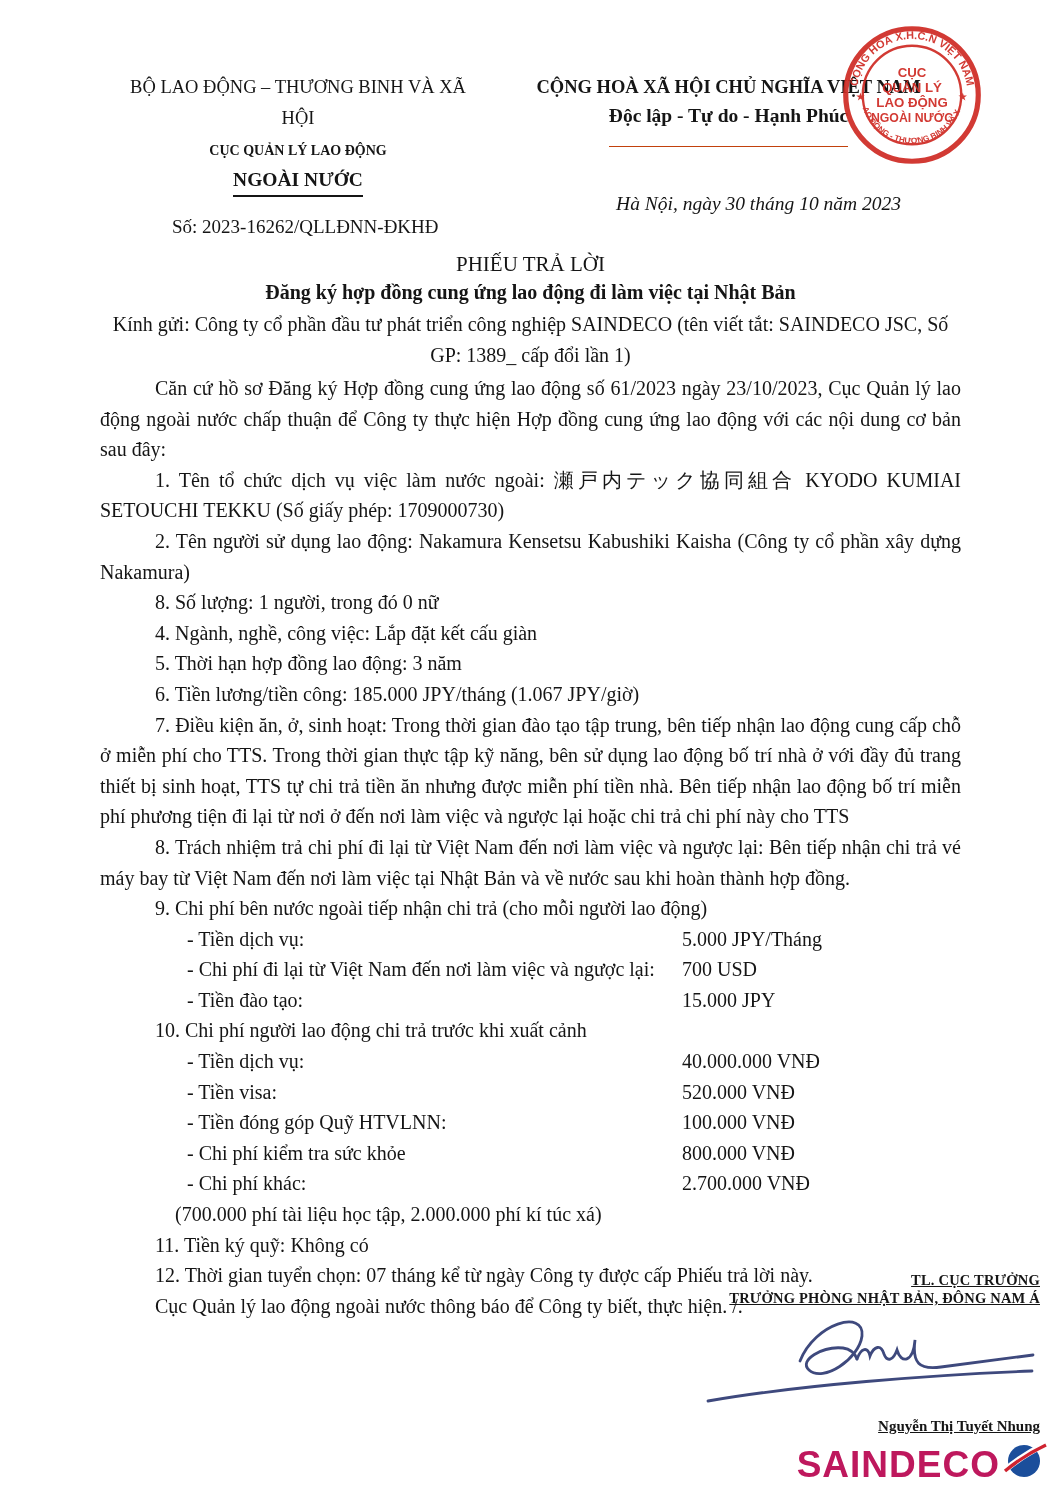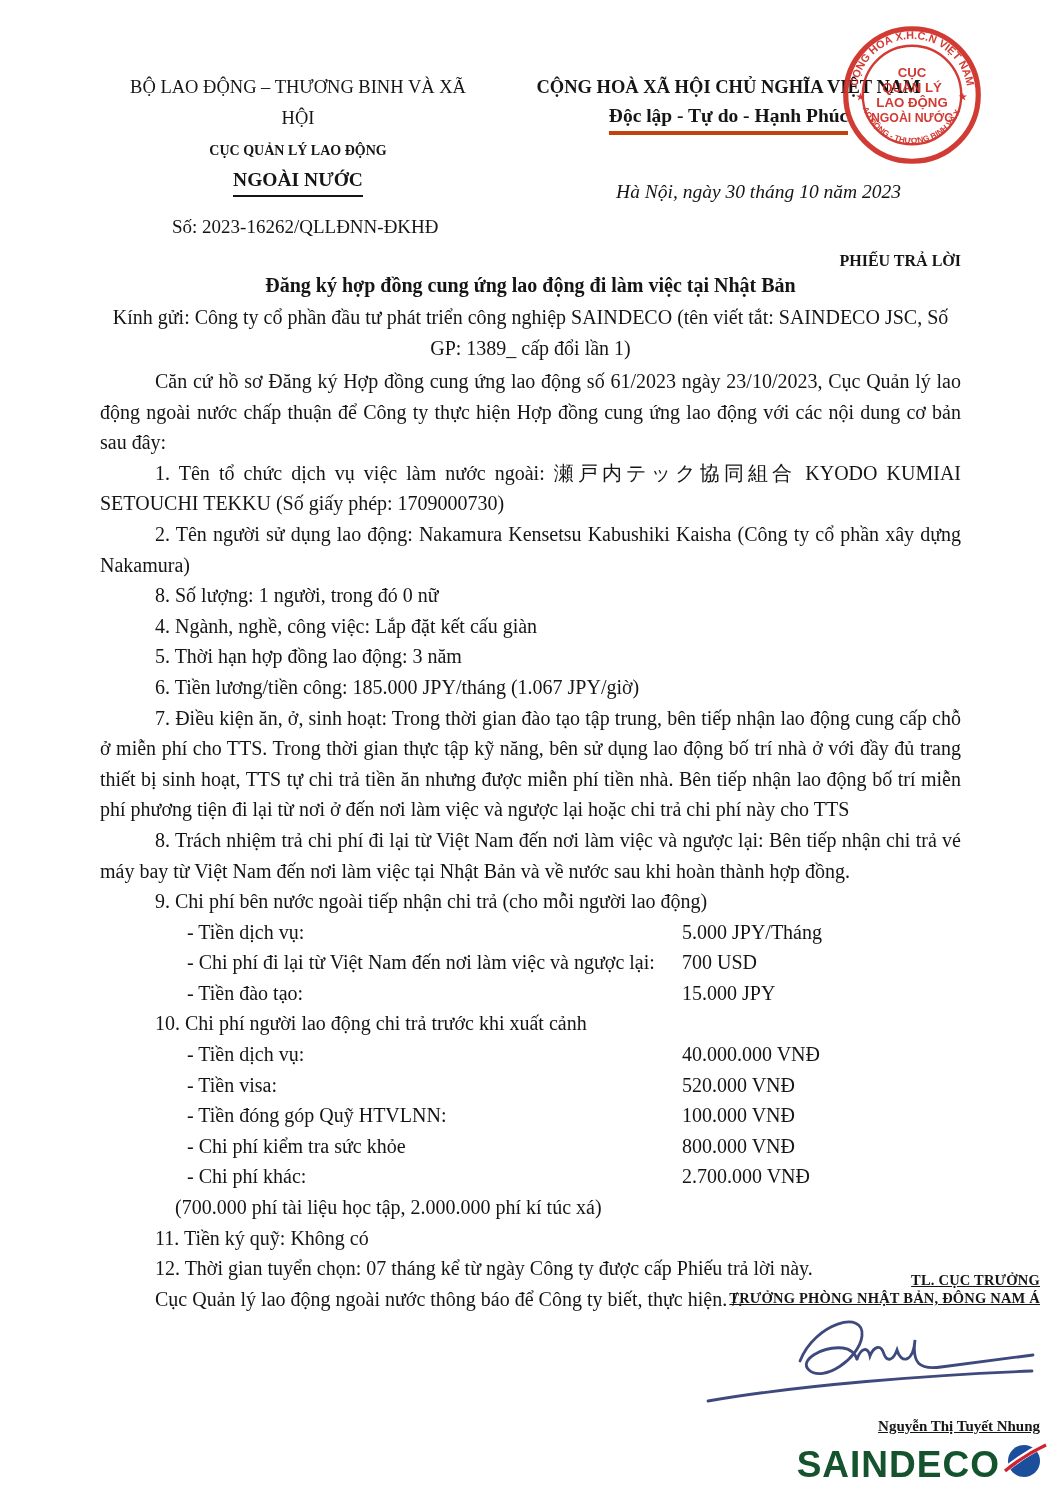--- a/index.html
+++ b/index.html
@@ -11,28 +11,28 @@
   .hdr{display:flex;}
   .hdr-left{width:46%;text-align:center;}
   .hdr-right{width:54%;text-align:center;position:relative;}
   .ministry{font-size:18.5px;line-height:31px;width:340px;margin:0 auto;}
   .dept1{font-weight:bold;font-size:14px;margin-top:2px;line-height:30px;}
   .dept2{display:inline-block;font-weight:bold;font-size:19.5px;line-height:28px;
          border-bottom:2px solid #151515;padding-bottom:1px;}
   .docnum{margin-top:19px;font-size:19px;text-align:left;padding-left:72px;}
   .country{font-weight:bold;font-size:18.5px;line-height:30px;}
   .motto{display:inline-block;font-weight:bold;font-size:19.5px;line-height:28px;
-         border-bottom:4px solid #c2410c;padding-bottom:1px;}
+         border-bottom:1px solid #c2410c;padding-bottom:16px;}
   .dateline{font-style:italic;font-size:19.5px;margin-top:46px;padding-left:60px;}
 
   
   .stamp{position:absolute;left:841px;top:24px;width:142px;height:142px;opacity:.92;}
 
   
-  .title{font-weight:bold;font-size:16px;text-align:right;margin-top:14px;}
+  .title{font-weight:normal;font-size:21px;text-align:center;margin-top:14px;}
   .subtitle{font-weight:bold;font-size:20px;text-align:center;margin-top:4px;}
   .salutation{font-size:20px;text-align:center;margin-top:5px;line-height:31px;}
 
   
   .body{font-size:20px;line-height:30.6px;text-align:justify;margin-top:2px;}
   .body p{margin:0;text-indent:55px;}
   .subrow{display:flex;padding-left:75px;}
   .subrow .sublabel{width:495px;flex:0 0 495px;margin-left:12px;}
   .subrow .subval{flex:1;}
   .note{padding-left:75px;}
@@ -158,20 +158,20 @@
       <g fill="none" stroke="#3e497d" stroke-width="2.8" stroke-linecap="round">
         <path d="M120,52 C135,14 185,0 182,27 C179,50 143,74 129,61 C118,51 143,37 163,39 C171,40 175,45 177,50"></path>
         <path d="M177,50 c4,-11 11,-13 13,-3 c4,-10 11,-12 14,-2 c3,8 9,7 13,-4 c4,14 16,13 18,-10 c-3,23 4,30 26,27 l92,-12"></path>
         <path d="M28,92 C120,76 250,66 352,62"></path>
       </g>
     </svg>
     <div class="signame">Nguyễn Thị Tuyết Nhung</div>
   </div>
 
   <div class="logo">
-    <span class="logotext" style="color:#14532d;">SAINDECO</span>
+    <span class="logotext" style="color:#be185d;">SAINDECO</span>
     <svg width="44" height="44" viewBox="0 0 44 44" style="margin-left:3px;margin-bottom:10px;">
       <circle cx="21" cy="23" r="16" fill="#1b4e9b"></circle>
       <path d="M2,32 C14,22 28,13 43,6" stroke="#ffffff" stroke-width="6" fill="none"></path>
       <path d="M2,33 C14,23 28,14 43,7" stroke="#cf2330" stroke-width="3.4" fill="none"></path>
     </svg>
   </div>
 </div>
 
 </body></html>

